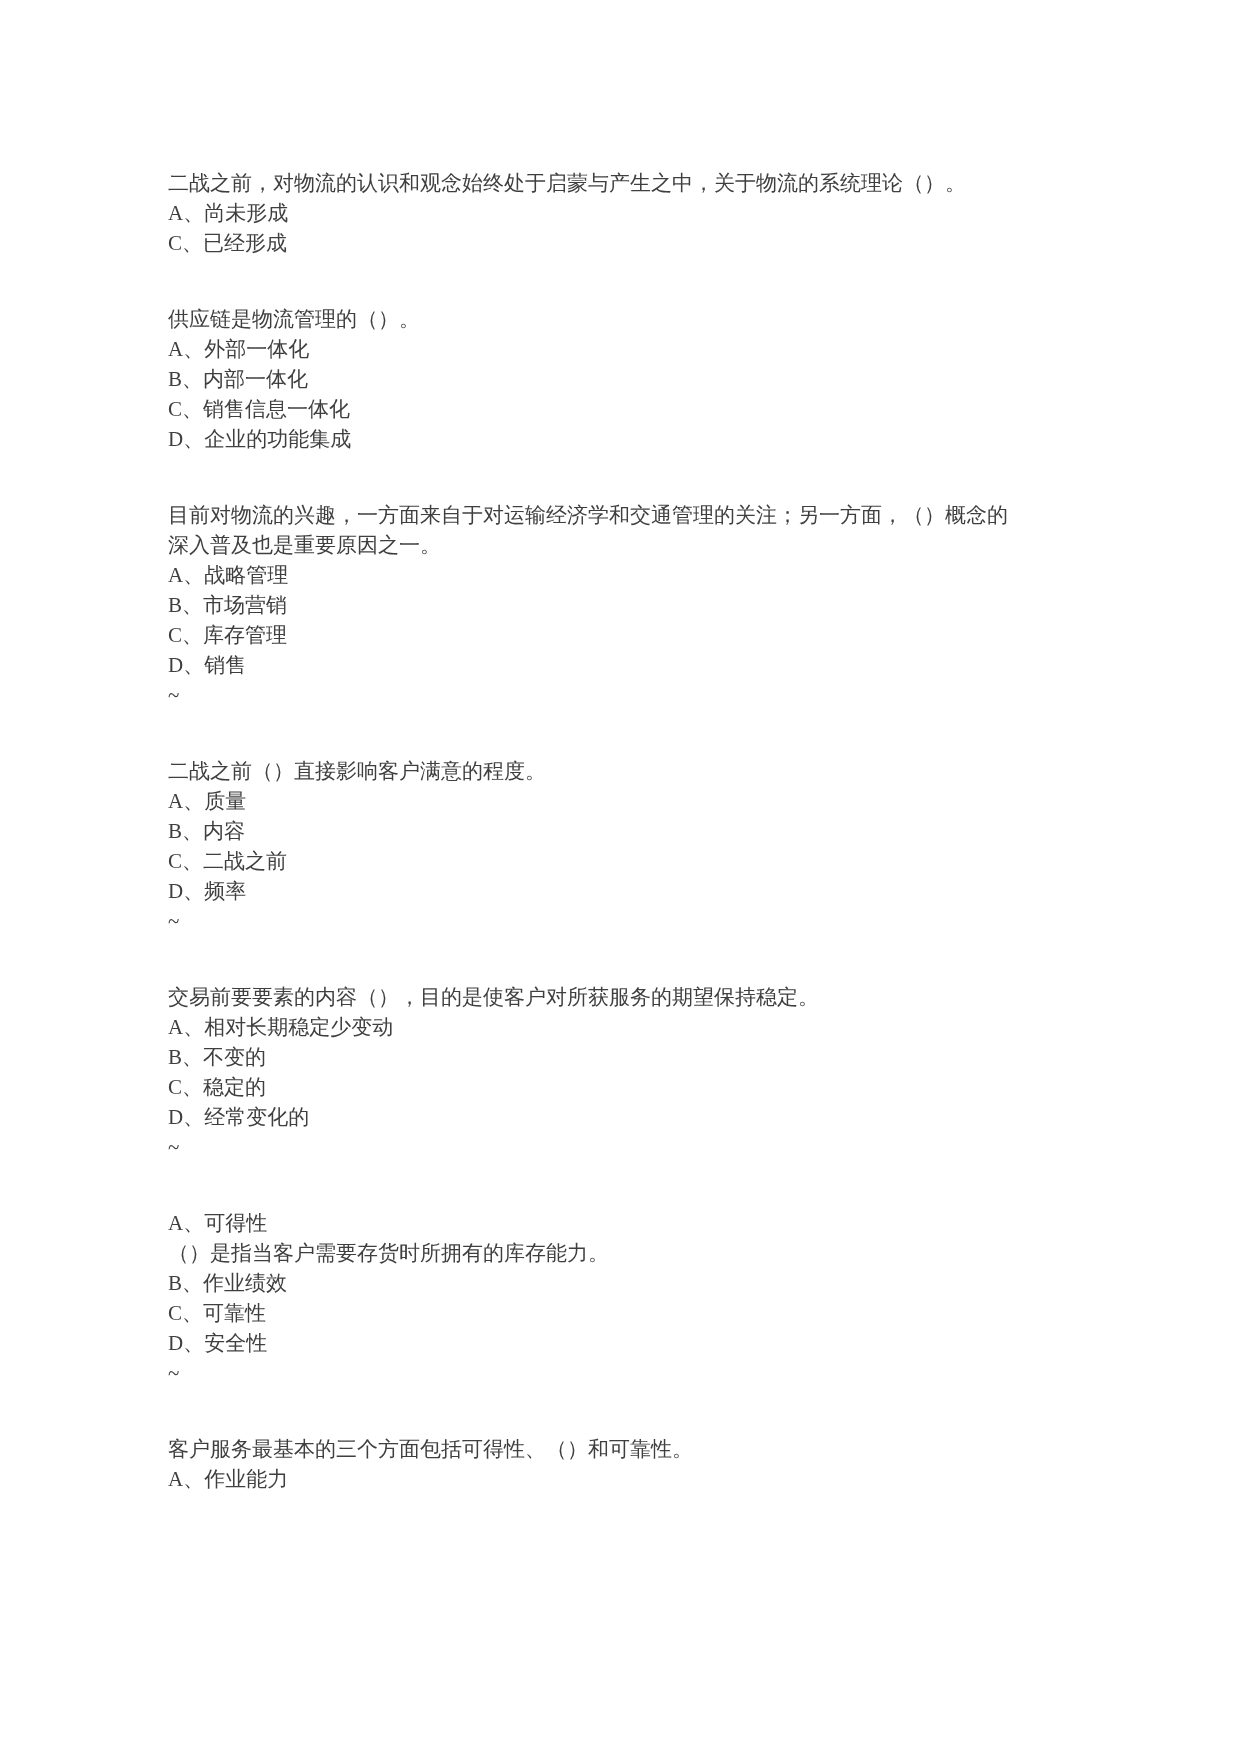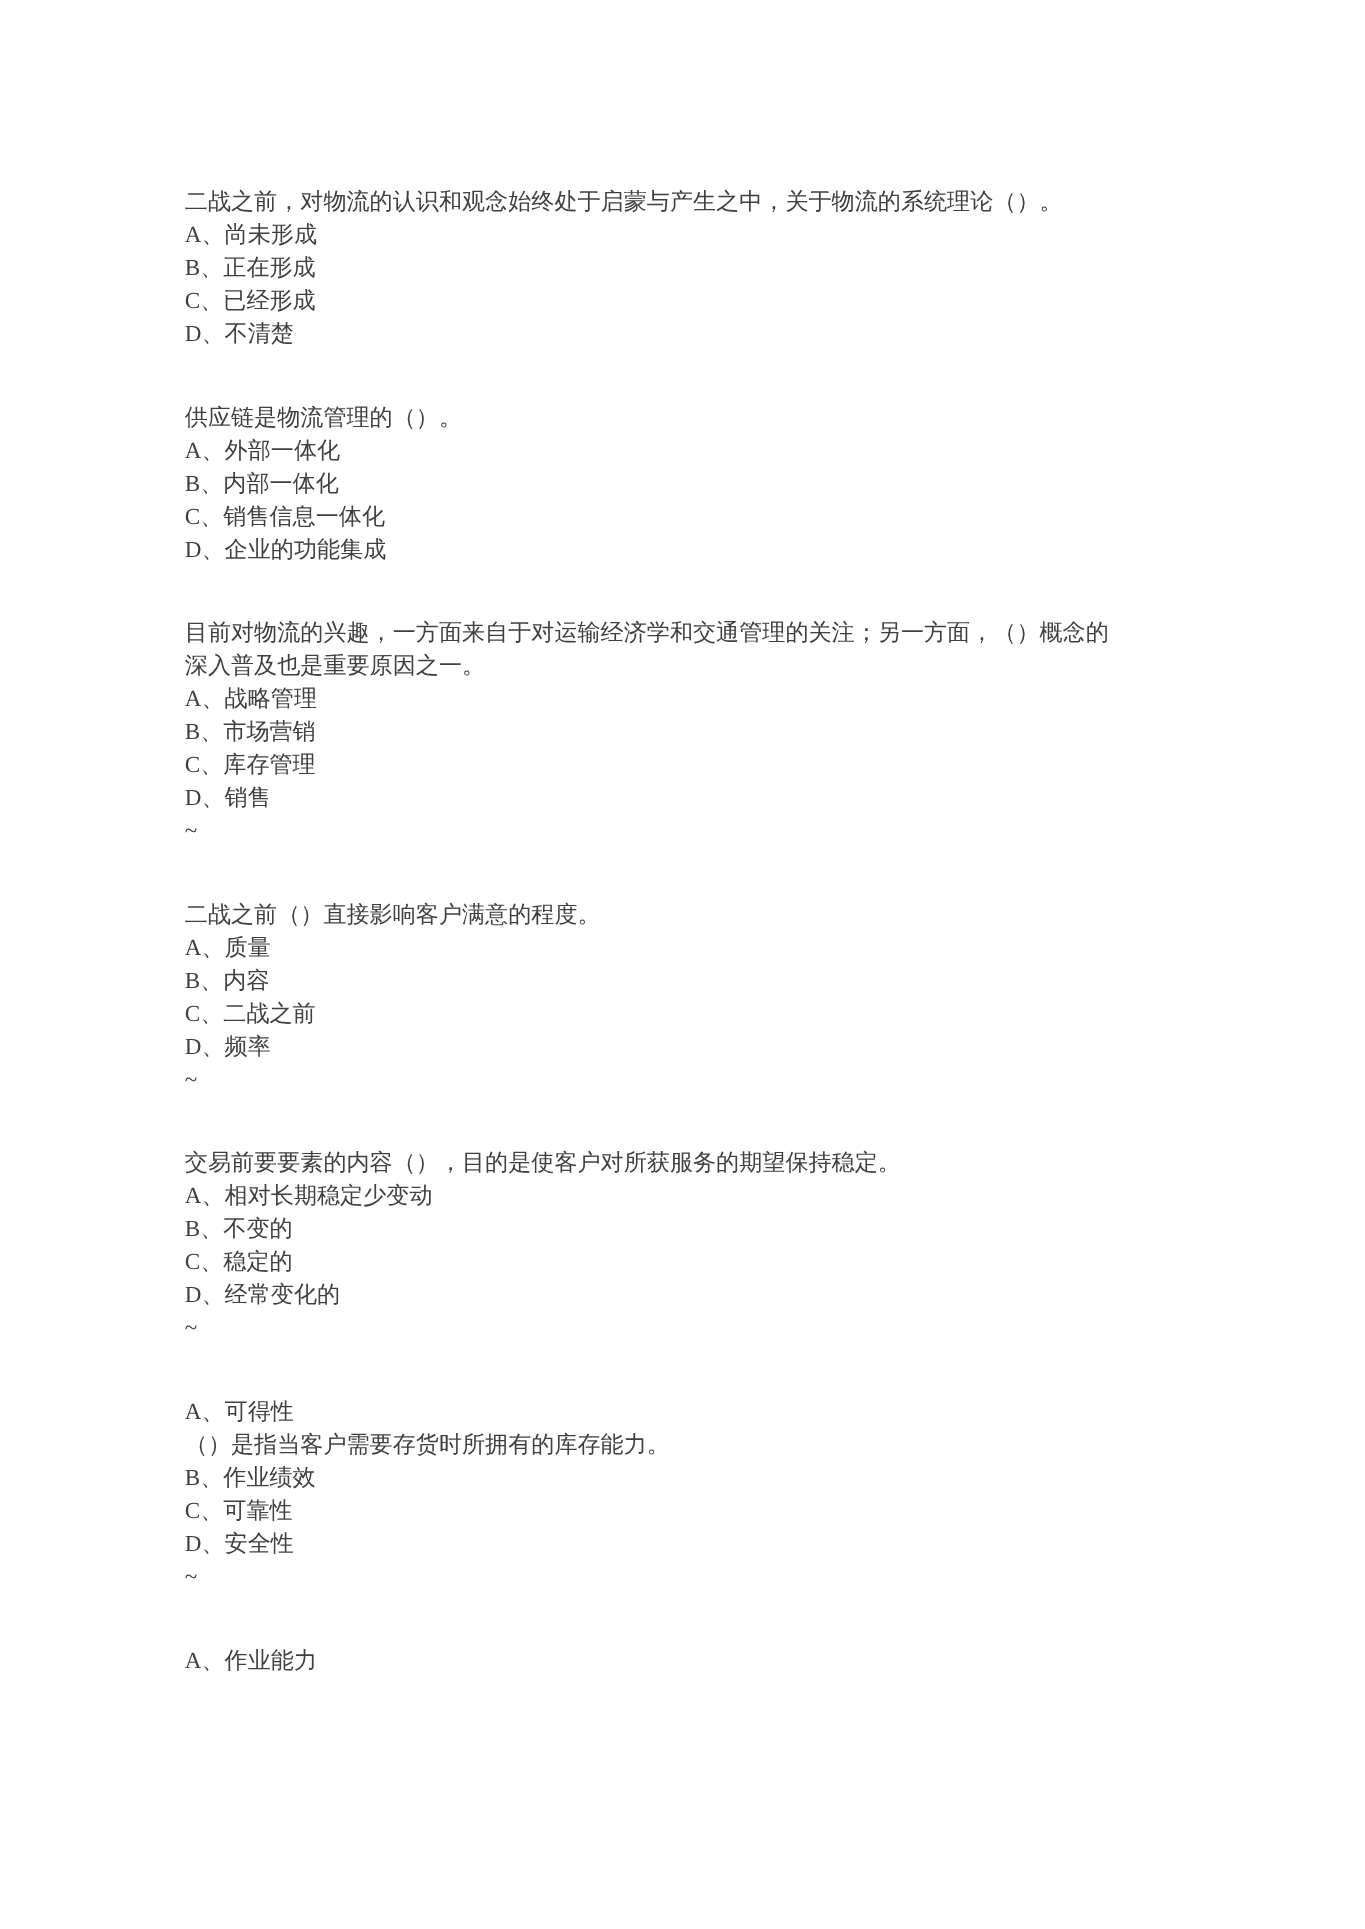--- a/index.html
+++ b/index.html
@@ -34,23 +34,21 @@
   }
 </style>
 </head>
 <body style="background: rgb(255, 255, 255); color: rgb(63, 63, 63);">
 
 <div class="page">
 
   <section class="question">
     <p>二战之前，对物流的认识和观念始终处于启蒙与产生之中，关于物流的系统理论（）。</p>
     <p>A、尚未形成</p>
-    <p>B、正在形成</p>
     <p>C、已经形成</p>
-    <p>D、不清楚</p>
   </section>
 
   <section class="question">
     <p>供应链是物流管理的（）。</p>
     <p>A、外部一体化</p>
     <p>B、内部一体化</p>
     <p>C、销售信息一体化</p>
     <p>D、企业的功能集成</p>
   </section>
 
@@ -84,16 +82,17 @@
   <section class="question">
     <p>A、可得性</p>
     <p>（）是指当客户需要存货时所拥有的库存能力。</p>
     <p>B、作业绩效</p>
     <p>C、可靠性</p>
     <p>D、安全性</p>
     <p class="trailer">~</p>
   </section>
 
   <section class="question">
+    <p>客户服务最基本的三个方面包括可得性、（）和可靠性。</p>
     <p>A、作业能力</p>
   </section>
 
 </div>
 
 </body></html>

